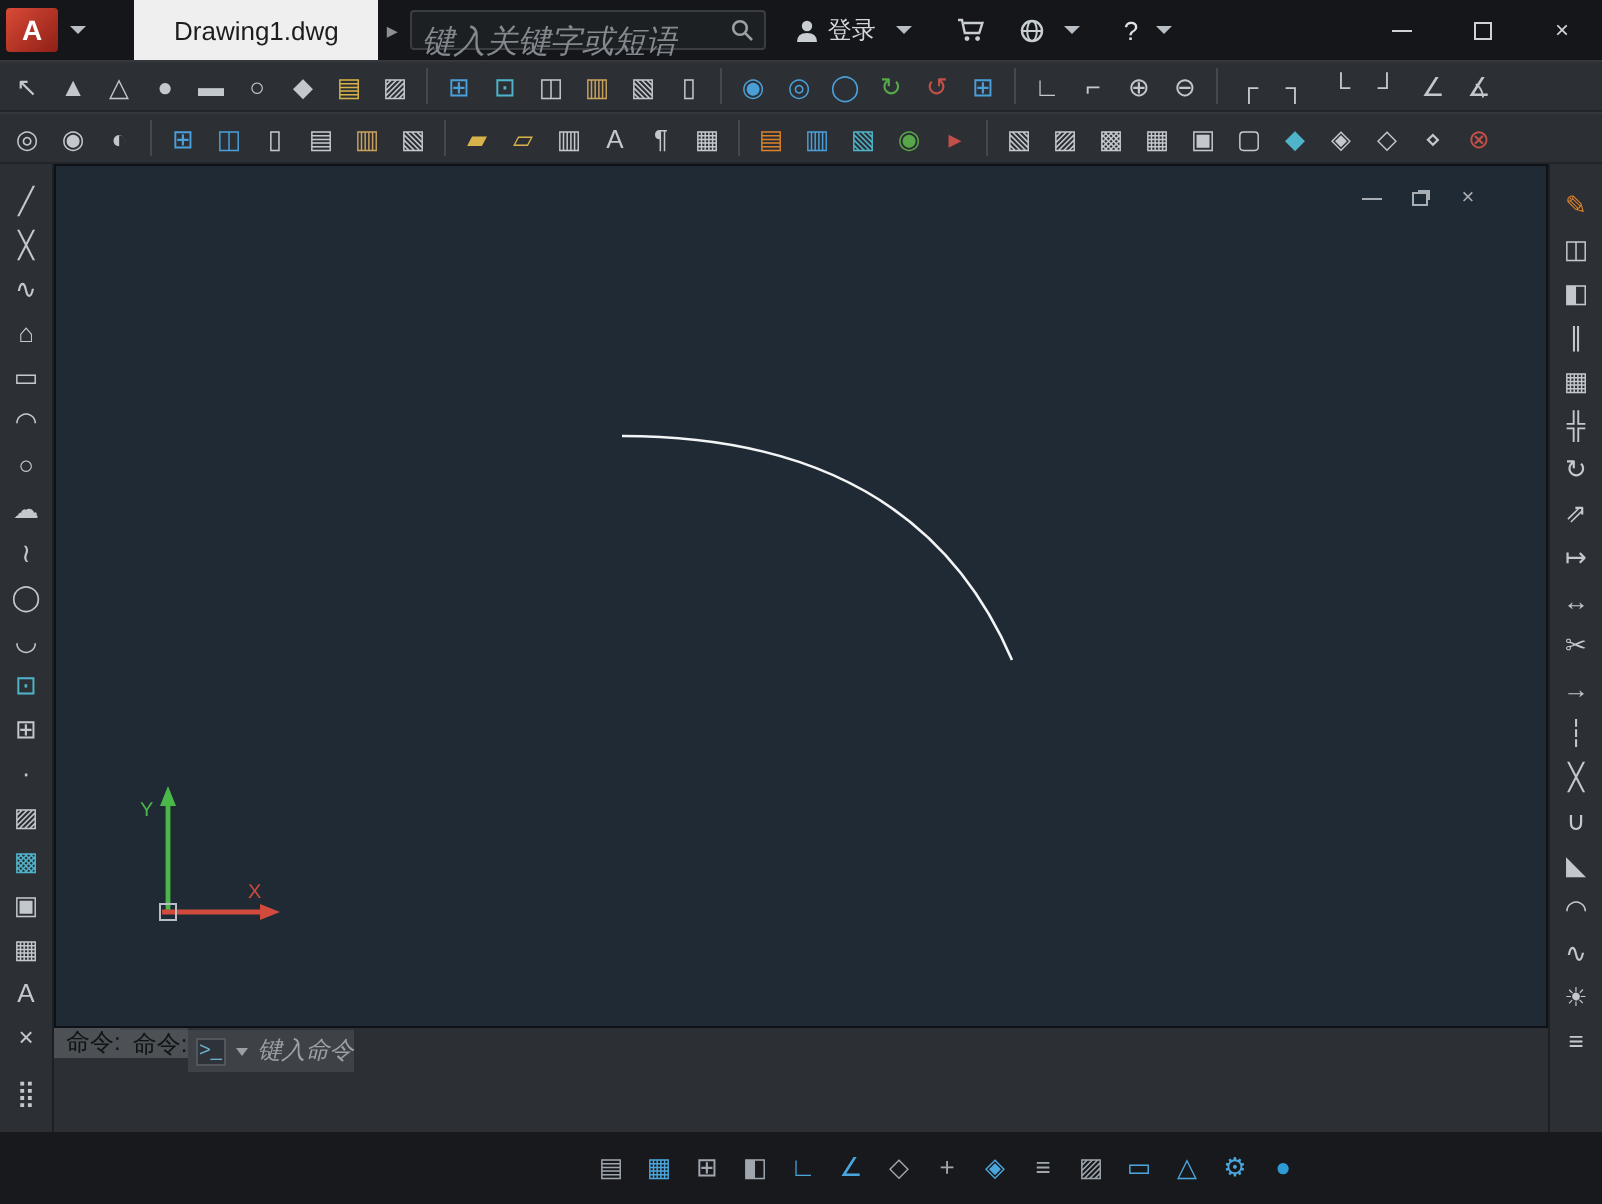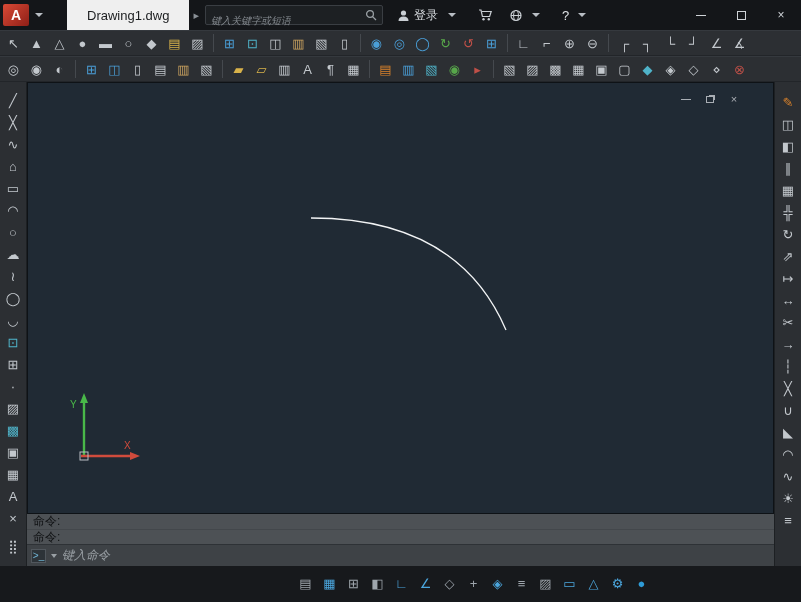--- a/index.html
+++ b/index.html
@@ -14,21 +14,21 @@
   .logo{width:26px;height:22px;margin-left:3px;border-radius:2px;
     background:linear-gradient(135deg,#d94a36,#8f1f17);
     color:#fff;font-weight:bold;font-size:14px;display:flex;align-items:center;justify-content:center;}
   .caret{width:0;height:0;border-left:4px solid transparent;border-right:4px solid transparent;
     border-top:4px solid #b9bec4;margin:0 6px;display:inline-block;}
   .dwgtab{height:30px;margin-left:18px;padding:0 20px;background:#efefef;color:#1b1d1f;
     font-size:13px;display:flex;align-items:center;}
   .tabarrow{color:#8a9096;font-size:11px;margin:0 4px;}
   .search{width:178px;height:20px;background:#1d2023;border:1px solid #3a3e43;border-radius:2px;
     display:flex;align-items:center;justify-content:space-between;padding:0 5px;margin-left:2px;}
-  .search .ph{font-size:10px;font-style:italic;color:#84898f;white-space:nowrap;overflow:hidden;margin-top:12px;}
+  .search .ph{font-size:16px;font-style:italic;color:#84898f;white-space:nowrap;overflow:hidden;margin-top:12px;}
   .tb-ico{display:inline-flex;align-items:center;justify-content:center;height:22px;color:#c3c8cd;}
   .signin{display:flex;align-items:center;margin-left:14px;gap:4px;font-size:12px;color:#d2d6da;}
   .tgrp{display:flex;align-items:center;gap:3px;margin-left:16px;}
   .helpq{font-size:13px;color:#dfe3e6;}
   .winbtns{margin-left:auto;display:flex;height:30px;}
   .winbtn{width:40px;height:30px;display:flex;align-items:center;justify-content:center;color:#cfd3d7;font-size:12px;}
   .glyph-min{display:inline-block;width:10px;height:1px;background:#cfd3d7;}
   .glyph-max{display:inline-block;width:9px;height:9px;border:1px solid #cfd3d7;}
   
   .tbrow{height:26px;background:#2c2f33;border-top:1px solid #35393e;border-bottom:1px solid #222529;
@@ -44,21 +44,21 @@
   .rail .tbi{margin:0 0 1px 0;}
   .rail-bottom{margin-top:auto;margin-bottom:12px;display:flex;flex-direction:column;gap:6px;align-items:center;}
   .centercol{flex:1;display:flex;flex-direction:column;min-width:0;}
   .canvas{height:432px;background:var(--canvas-bg,#202a34);position:relative;border:1px solid #0e1216;}
   .canvas svg{position:absolute;left:0;top:0;}
   .canvas-controls{position:absolute;top:10px;right:32px;display:flex;gap:10px;align-items:center;}
   .cc{color:#a9aeb4;font-size:11px;display:flex;align-items:center;justify-content:center;width:14px;height:12px;}
   .cc .glyph-min{background:#a9aeb4;}
   .cc .glyph-restore{display:inline-block;width:8px;height:7px;border:1px solid #a9aeb4;box-shadow:2px -2px 0 -1px #a9aeb4;}
   
-  .cmdarea{height:52px;display:flex;flex-direction:column;}
+  .cmdarea{height:52px;display:flex;flex-direction:row;}
   .cmdline{height:15px;background:#4d5155;color:#101214;font-size:12px;line-height:15px;padding-left:6px;}
   .cmdline + .cmdline{border-top:1px solid #43474b;}
   .cmdinput{height:22px;background:#3e4246;border-top:1px solid #2e3236;display:flex;align-items:center;padding-left:4px;gap:5px;}
   .prompt-ico{width:15px;height:14px;background:#2d3338;border:1px solid #51575d;color:#6fb3d2;
     font-size:10px;line-height:12px;text-align:center;}
   .prompt-caret{width:0;height:0;border-left:3px solid transparent;border-right:3px solid transparent;border-top:4px solid #9aa0a5;}
   .cmdinput .ph{font-size:12px;font-style:italic;color:#9aa0a5;}
   
   .statusbar{height:36px;background:#17191c;display:flex;align-items:center;position:relative;}
   .statusicons{display:flex;gap:3px;margin-left:295px;}

